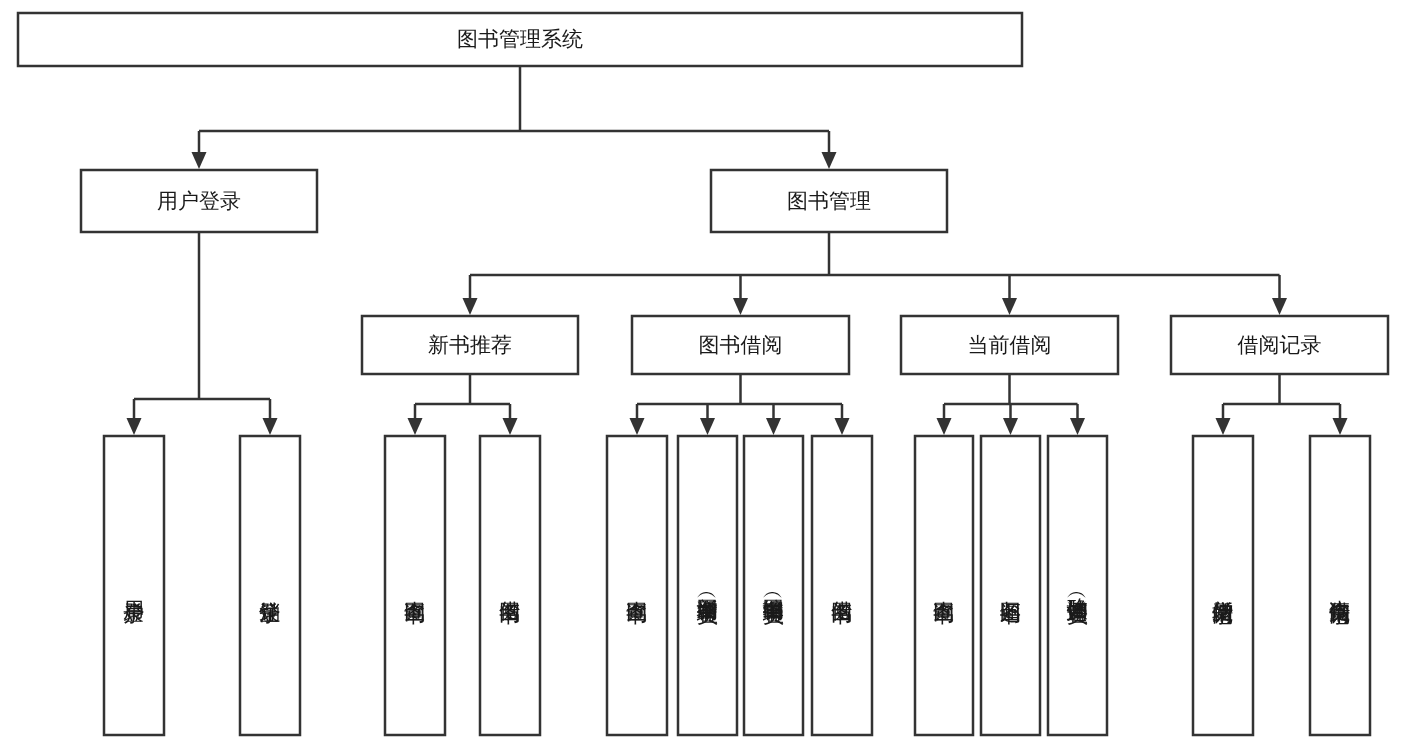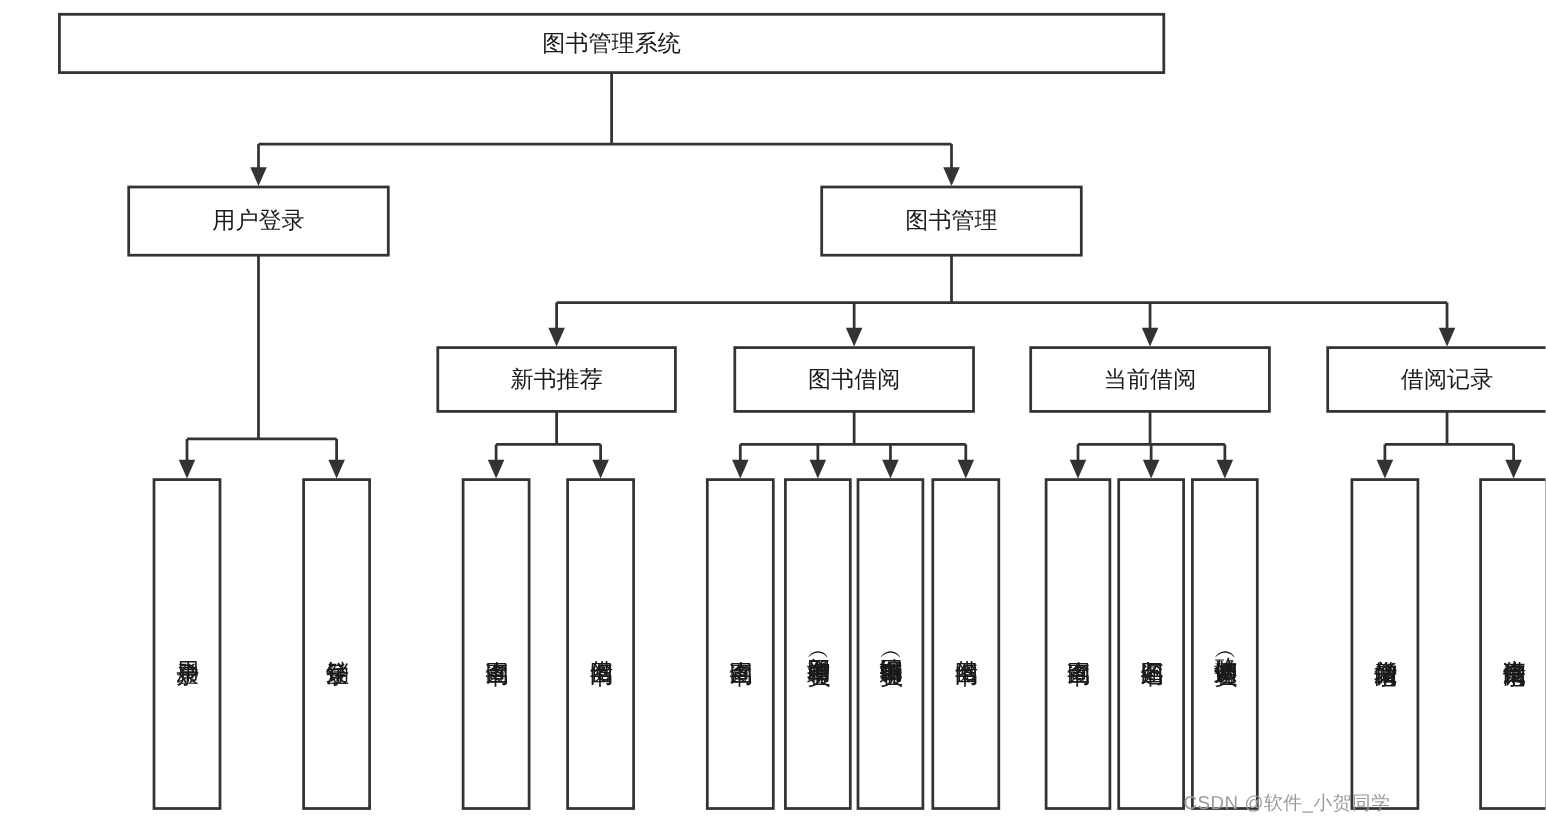--- a/index.html
+++ b/index.html
@@ -11,21 +11,20 @@
     width: 1405px;
     height: 747px;
     font-family: "Liberation Sans", "DejaVu Sans", sans-serif;
     overflow: hidden;
     position: relative;
   }
   #diagram-root {
     position: relative;
     width: 1236px;
     height: 747px;
-    margin-left: 36px;
   }
   svg#flow-svg {
     position: absolute;
     left: 0;
     top: 0;
     width: 1405px;
     height: 747px;
   }
   .node-box {
     fill: #ffffff;
@@ -187,14 +186,13 @@
       <div class="vlabel" style="left: 607px; top: 436px; width: 60px; height: 299px; display: flex; align-items: center; justify-content: center;">查询图书</div>
       <div class="vlabel" style="left: 678px; top: 436px; width: 59px; height: 299px; display: flex; align-items: center; justify-content: center;">新增图书（管理员）</div>
       <div class="vlabel" style="left: 744px; top: 436px; width: 59px; height: 299px; display: flex; align-items: center; justify-content: center;">编辑图书（管理员）</div>
       <div class="vlabel" style="left: 812px; top: 436px; width: 60px; height: 299px; display: flex; align-items: center; justify-content: center;">借阅图书</div>
       <div class="vlabel" style="left: 915px; top: 436px; width: 58px; height: 299px; display: flex; align-items: center; justify-content: center;">查询图书</div>
       <div class="vlabel" style="left: 981px; top: 436px; width: 59px; height: 299px; display: flex; align-items: center; justify-content: center;">归还图书</div>
       <div class="vlabel" style="left: 1048px; top: 436px; width: 59px; height: 299px; display: flex; align-items: center; justify-content: center;">确认归还（管理员）</div>
       <div class="vlabel" style="left: 1193px; top: 436px; width: 60px; height: 299px; display: flex; align-items: center; justify-content: center;">新增借阅记录</div>
       <div class="vlabel" style="left: 1310px; top: 436px; width: 60px; height: 299px; display: flex; align-items: center; justify-content: center;">查询借阅记录</div>
     </div>
-  <div id="watermark">CSDN @软件_小贺同学</div>
 </div>
 
 </body></html>

